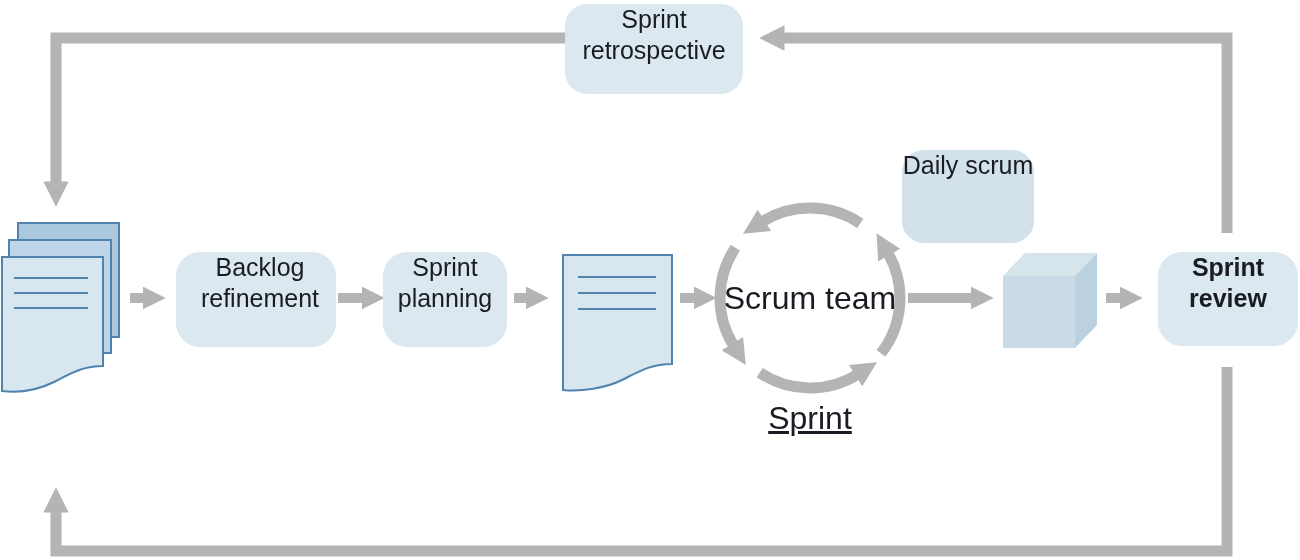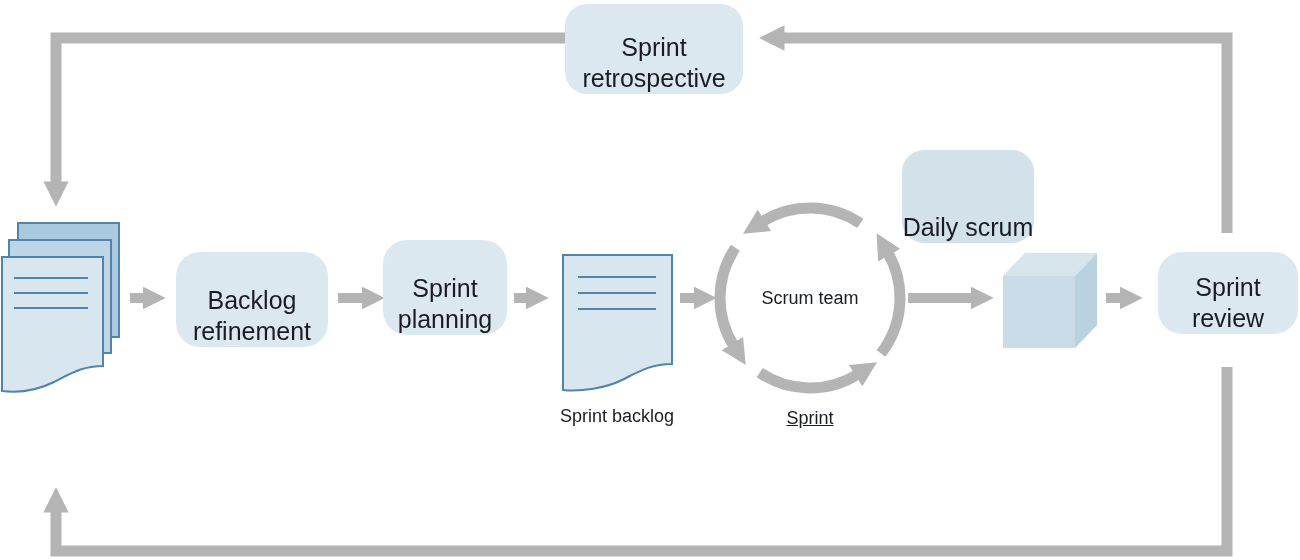--- a/index.html
+++ b/index.html
@@ -16,37 +16,37 @@
     overflow: hidden;
   }
   #diagram-svg {
     position: absolute;
     left: 0;
     top: 0;
   }
   .box {
     position: absolute;
     display: flex;
-    align-items: flex-end;
+    align-items: flex-start;
     justify-content: center;
     text-align: center;
     background: var(--box_fill);
     border-radius: 24px;
     color: var(--text_color);
     font-size: 25px;
     line-height: 31px;
   }
   .box.daily {
     background: var(--daily_scrum_fill);
     border-radius: 22px;
   }
   .free-label {
     position: absolute;
     color: var(--text_color);
-    font-size: 18px;
+    font-size: 32px;
     line-height: 31px;
   }
   .center { text-align: center; }
   .loop-line {
     fill: none;
     stroke: var(--arrow_color);
     stroke-width: 11;
     stroke-linejoin: miter;
   }
   .flow-arrow {
@@ -121,37 +121,36 @@
       <path d="M 1003 276 L 1025 253 L 1097 253 L 1075 276 Z" style="fill: var(--cube_top_fill)"></path>
       <path d="M 1075 276 L 1097 253 L 1097 325 L 1075 348 Z" style="fill: var(--cube_right_fill)"></path>
       <rect x="1003" y="276" width="72" height="72" style="fill: var(--cube_front_fill)"></rect>
     </g>
   </svg>
 
   <div class="box" style="left:565px; top:4px; width:178px; height:90px; border-radius:22px;">
     <span>Sprint retrospective</span>
   </div>
 
-  <div class="box" style="left:176px; top:252px; width:152px; height:95px;">
+  <div class="box" style="left:176px; top:252px; width:152px; height:95px;padding-left:8px;">
     <span>Backlog refinement</span>
   </div>
 
-  <div class="box" style="left:383px; top:240px; width:124px; height:95px;">
+  <div class="box" style="left:383px; top:252px; width:124px; height:95px;">
     <span>Sprint planning</span>
   </div>
 
   <div class="box daily" style="left:902px; top:150px; width:132px; height:93px;">
     <span>Daily scrum</span>
   </div>
 
-  <div class="box" style="left:1158px; top:252px; width:140px; height:82px;">
+  <div class="box" style="left:1158px; top:252px; width:140px; height:94px;font-weight:bold;">
     <span>Sprint review</span>
   </div>
 
   <div class="free-label center" style="left:720px; top:283px; width:180px;">Scrum team</div>
 
 
-  <div class="free-label center" style="left:545px; top:401px; width:144px;">Sprint backlog</div>
 
   <div class="free-label center" style="left:750px; top:403px; width:120px;text-decoration:underline;">Sprint</div>
 
 
 </div>
 
 </body></html>

